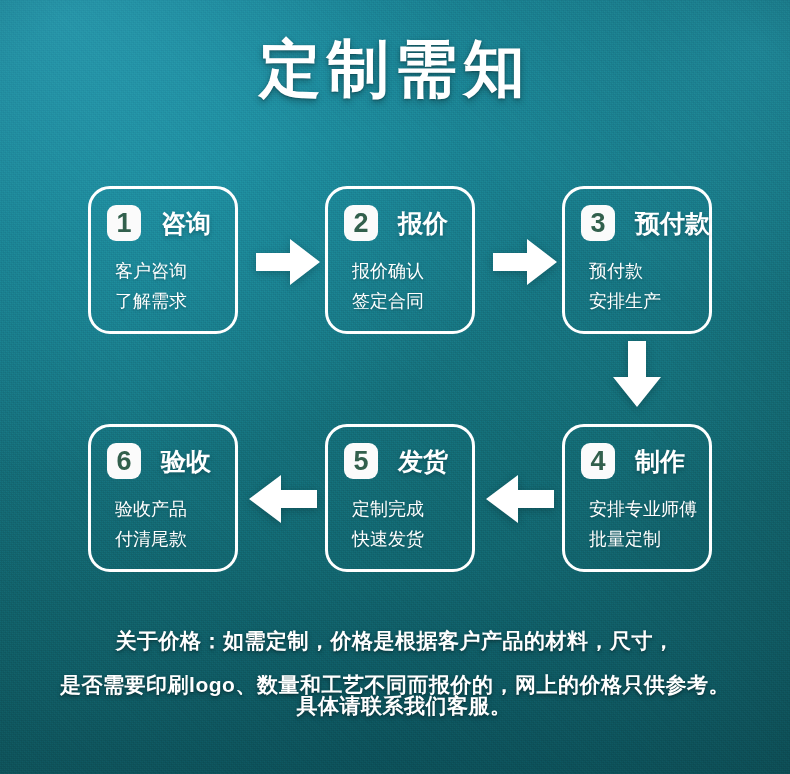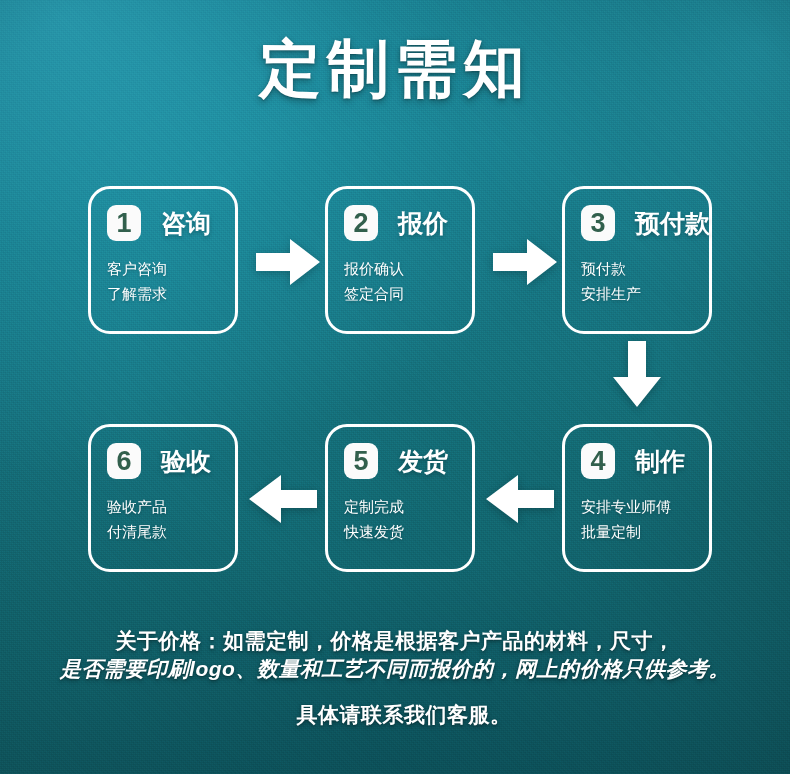--- a/index.html
+++ b/index.html
@@ -54,22 +54,23 @@
     font-size:27px;font-weight:bold;color:#32604d;line-height:1;
     flex:0 0 auto;
   }
   .step-title{
     margin-left:20px;font-size:25px;font-weight:bold;color:#ffffff;line-height:1;
     text-shadow:0 2px 4px rgba(0,0,0,0.25);
     white-space:nowrap;
   }
   .step-body{margin-top:14px;}
   .step-body div{
-    font-size:15px;color:#ffffff;line-height:1.65;white-space:nowrap;
+    font-size:18px;color:#ffffff;line-height:1.65;white-space:nowrap;
     text-shadow:0 1px 3px rgba(0,0,0,0.25);
+    margin-left:8px;
   }
 
   
   #step-1{left:88px;top:186px;}
   #step-2{left:325px;top:186px;}
   #step-3{left:562px;top:186px;}
   #step-4{left:562px;top:424px;}
   #step-5{left:325px;top:424px;}
   #step-6{left:88px;top:424px;}
 
@@ -82,22 +83,22 @@
   #arrow-5-6{left:249px;top:473px;}
   #arrow-4-5{left:486px;top:473px;}
 
   
   #footer{position:absolute;left:0;right:0;top:630px;text-align:center;}
   #footer .fline{
     font-size:21px;font-weight:bold;color:#ffffff;line-height:1;
     letter-spacing:.5px;
     text-shadow:0 2px 5px rgba(0,0,0,0.32), 0 1px 2px rgba(0,0,0,0.25);
   }
-  #footer-line-1{margin-bottom:7px;text-align:center;}
-  #footer-line-2{margin-bottom:25px;font-style:italic;}
+  #footer-line-1{margin-bottom:23px;text-align:center;}
+  #footer-line-2{}
   #footer-line-3{font-size:25px;letter-spacing:1px;padding-left:18px;}
 </style>
 </head>
 <body>
 
 <div id="poster">
   <div class="layer">
 
     <div id="title">定制需知</div>
 

